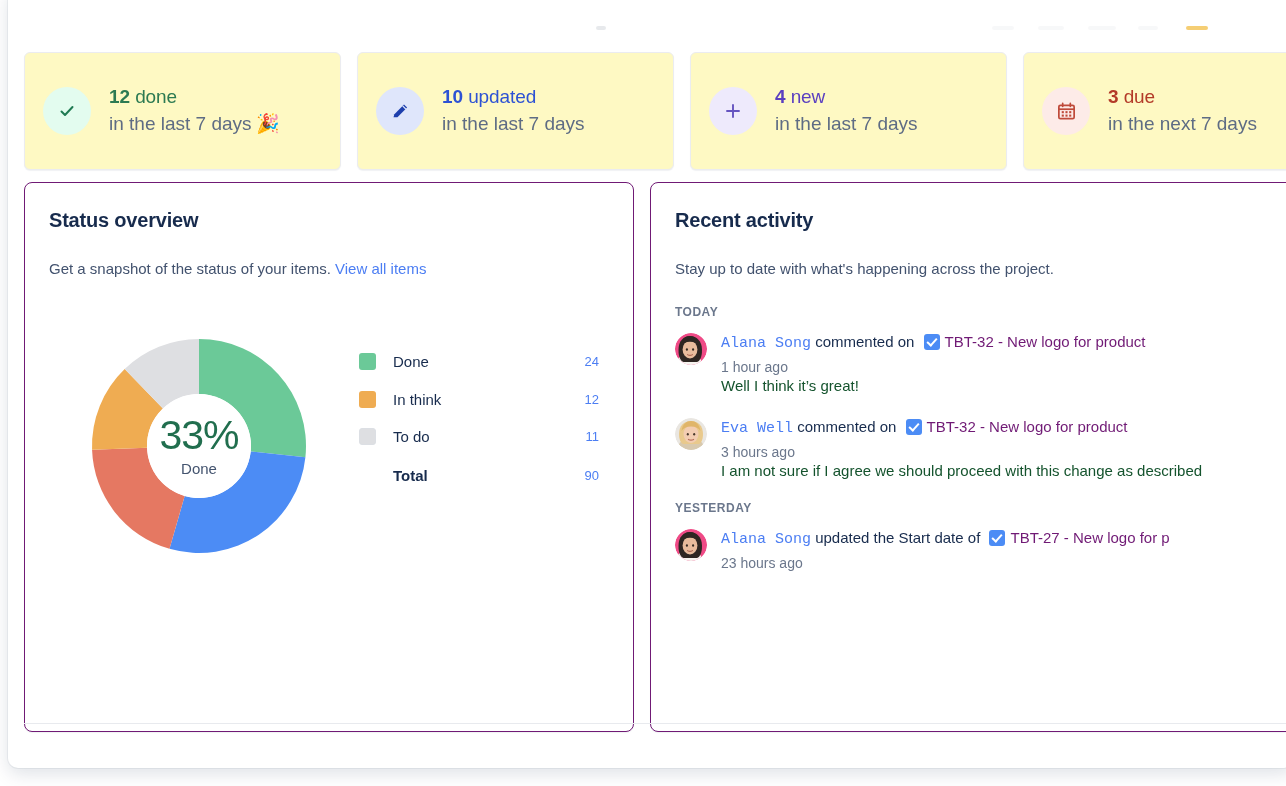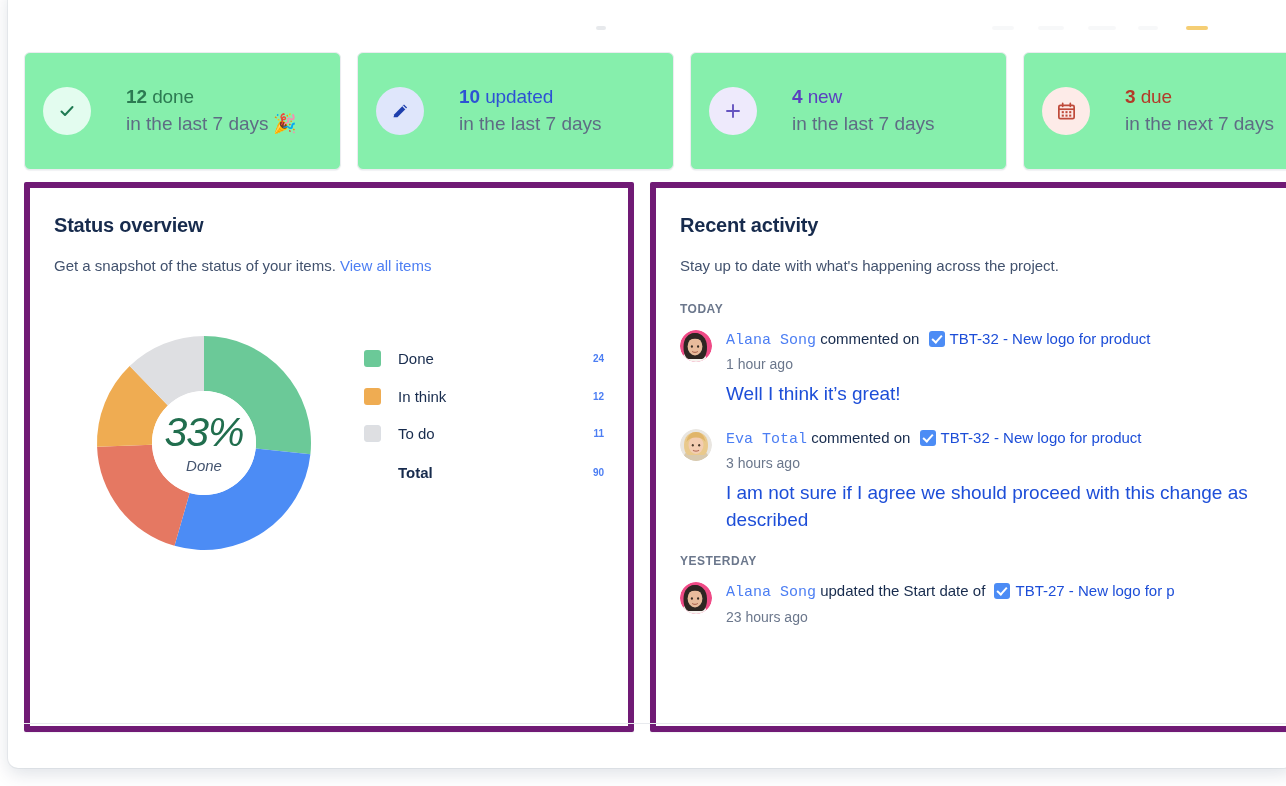--- a/index.html
+++ b/index.html
@@ -56,28 +56,28 @@
     top: 66px;
     width: 1290px;
     height: 118px;
     display: flex;
     gap: 16px;
   }
   .stat-card {
     width: 317px;
     flex: 0 0 317px;
     height: 118px;
-    background: #86efac;
+    background: #fef9c3;
     border: 1px solid #ebecf0;
     border-radius: 6px;
     box-shadow: 0 1px 1px rgba(9,30,66,0.06);
     display: flex;
     align-items: center;
     padding-left: 18px;
-    gap: 35px;
+    gap: 18px;
   }
   .stat-icon {
     width: 48px; height: 48px;
     flex: 0 0 48px;
     border-radius: 50%;
     display: flex;
     align-items: center;
     justify-content: center;
   }
   .stat-text { display: flex; flex-direction: column; gap: 5px; }
@@ -99,55 +99,54 @@
     position: absolute;
     left: 16px;
     top: 196px;
     width: 1290px;
     height: 560px;
     display: flex;
     gap: 16px;
   }
   .panel {
     background: #ffffff;
-    border: 6px solid #701a75;
-    border-radius: 2px;
+    border: 1px solid #701a75;
+    border-radius: 8px;
     box-shadow: 0 1px 1px rgba(9,30,66,0.06);
     padding: 26px 24px 0 24px;
   }
   #status-panel { width: 610px; flex: 0 0 610px; height: 550px; }
   #activity-panel { width: 664px; flex: 0 0 664px; height: 550px; }
 
   .panel-title {
     font-size: 20px;
     font-weight: 700;
     color: #172b4d;
     letter-spacing: -0.2px;
   }
   .panel-sub {
-    margin-top: 18px;
+    margin-top: 26px;
     font-size: 15px;
     color: #42526e;
     line-height: 1.4;
   }
   .link { color: #4c7ef3; text-decoration: none; cursor: pointer; }
 
   
   #chart-area {
     margin-top: 22px;
     display: flex;
     align-items: flex-start;
     gap: 10px;
   }
   #donut-wrap {
     position: relative;
     width: 300px;
     height: 290px;
     flex: 0 0 300px;
-    font-style: italic;
   }
   #donut-svg { display: block; }
   #donut-center {
     position: absolute;
     left: 0; top: 0;
     width: 300px; height: 290px;
     display: flex;
     flex-direction: column;
     align-items: center;
     justify-content: center;
@@ -182,22 +181,22 @@
     flex: 0 0 17px;
     margin-right: 17px;
   }
   .swatch.empty { border: 1px solid #dcdfe4; }
   .legend-name {
     flex: 1 1 auto;
     font-size: 15px;
     color: #172b4d;
   }
   .legend-value {
-    font-size: 10px;
-    font-weight: 700;
+    font-size: 13px;
+    font-weight: 400;
     color: #4c7ef3;
     text-align: right;
     min-width: 30px;
   }
   .legend-row.total { margin-top: 1px; }
   .legend-row.total .legend-name { font-weight: 700; }
 
   
   #activity-feed { margin-top: 26px; }
   .day-header {
@@ -224,21 +223,21 @@
     flex: 1 1 auto;
     min-width: 0;
   }
   .activity-line {
     font-size: 15px;
     color: #172b4d;
     line-height: 1.35;
     white-space: nowrap;
   }
   .activity-line .actor { color: #4c7ef3; cursor: pointer; font-family: Liberation Mono, monospace; }
-  .activity-line .issue { color: #1d4ed8; cursor: pointer; }
+  .activity-line .issue { color: #701a75; cursor: pointer; }
   .task-chk {
     display: inline-block;
     width: 16px; height: 16px;
     border-radius: 3px;
     background: #4c8cf5;
     position: relative;
     vertical-align: -3px;
     margin: 0 5px;
   }
   .task-chk::after {
@@ -249,23 +248,22 @@
     border: solid #ffffff;
     border-width: 0 2px 2px 0;
     transform: rotate(42deg);
   }
   .activity-time {
     margin-top: 5px;
     font-size: 14px;
     color: #6b778c;
   }
   .activity-comment {
-    margin-top: 9px;
-    font-size: 19px;
-    color: #1d4ed8;
+    font-size: 15px;
+    color: #14532d;
     line-height: 1.42;
     max-width: 530px;
   }
 
   
   #frame-bottom-rule {
     position: absolute;
     left: 16px;
     bottom: 44px;
     width: 1290px;
@@ -445,21 +443,21 @@
         <ellipse cx="16" cy="30" rx="13" ry="10" fill="#d8c9ae"></ellipse>
         <path d="M4 16c0-8 5-13 12-13s12 5 12 13c0 6-2 9-4 10H8c-2-1-4-4-4-10z" fill="#e9c98c"></path>
         <ellipse cx="16" cy="16" rx="7.5" ry="9" fill="#f3cdb2"></ellipse>
         <path d="M6.5 13c1-7 5-10 9.5-10s8.5 3 9.5 10c-2-3-5-4.5-9.5-4.5S8.5 10 6.5 13z" fill="#e0b56a"></path>
         <ellipse cx="12.8" cy="16.2" rx="1.05" ry="1.25" fill="#4a3a2c"></ellipse>
         <ellipse cx="19.2" cy="16.2" rx="1.05" ry="1.25" fill="#4a3a2c"></ellipse>
         <path d="M13.4 21.4q2.6 1.5 5.2 0" stroke="#b9735f" stroke-width="1.1" fill="none" stroke-linecap="round"></path>
       </g>
     </svg></div>
             <div class="activity-body">
-              <div class="activity-line"><span class="actor">Eva Total</span> commented on <span class="task-chk"></span><span class="issue">TBT-32 - New logo for product</span></div>
+              <div class="activity-line"><span class="actor">Eva Well</span> commented on <span class="task-chk"></span><span class="issue">TBT-32 - New logo for product</span></div>
               <div class="activity-time">3 hours ago</div>
               <div class="activity-comment">I am not sure if I agree we should proceed with this change as described</div>
             </div>
           </div>
           <div class="day-header second">YESTERDAY</div>
           <div class="activity-item">
             <div class="avatar"><svg viewBox="0 0 32 32" width="32" height="32">
     <defs>
                   <clipPath id="cAla17">
                     <circle cx="16" cy="16" r="16"></circle>

